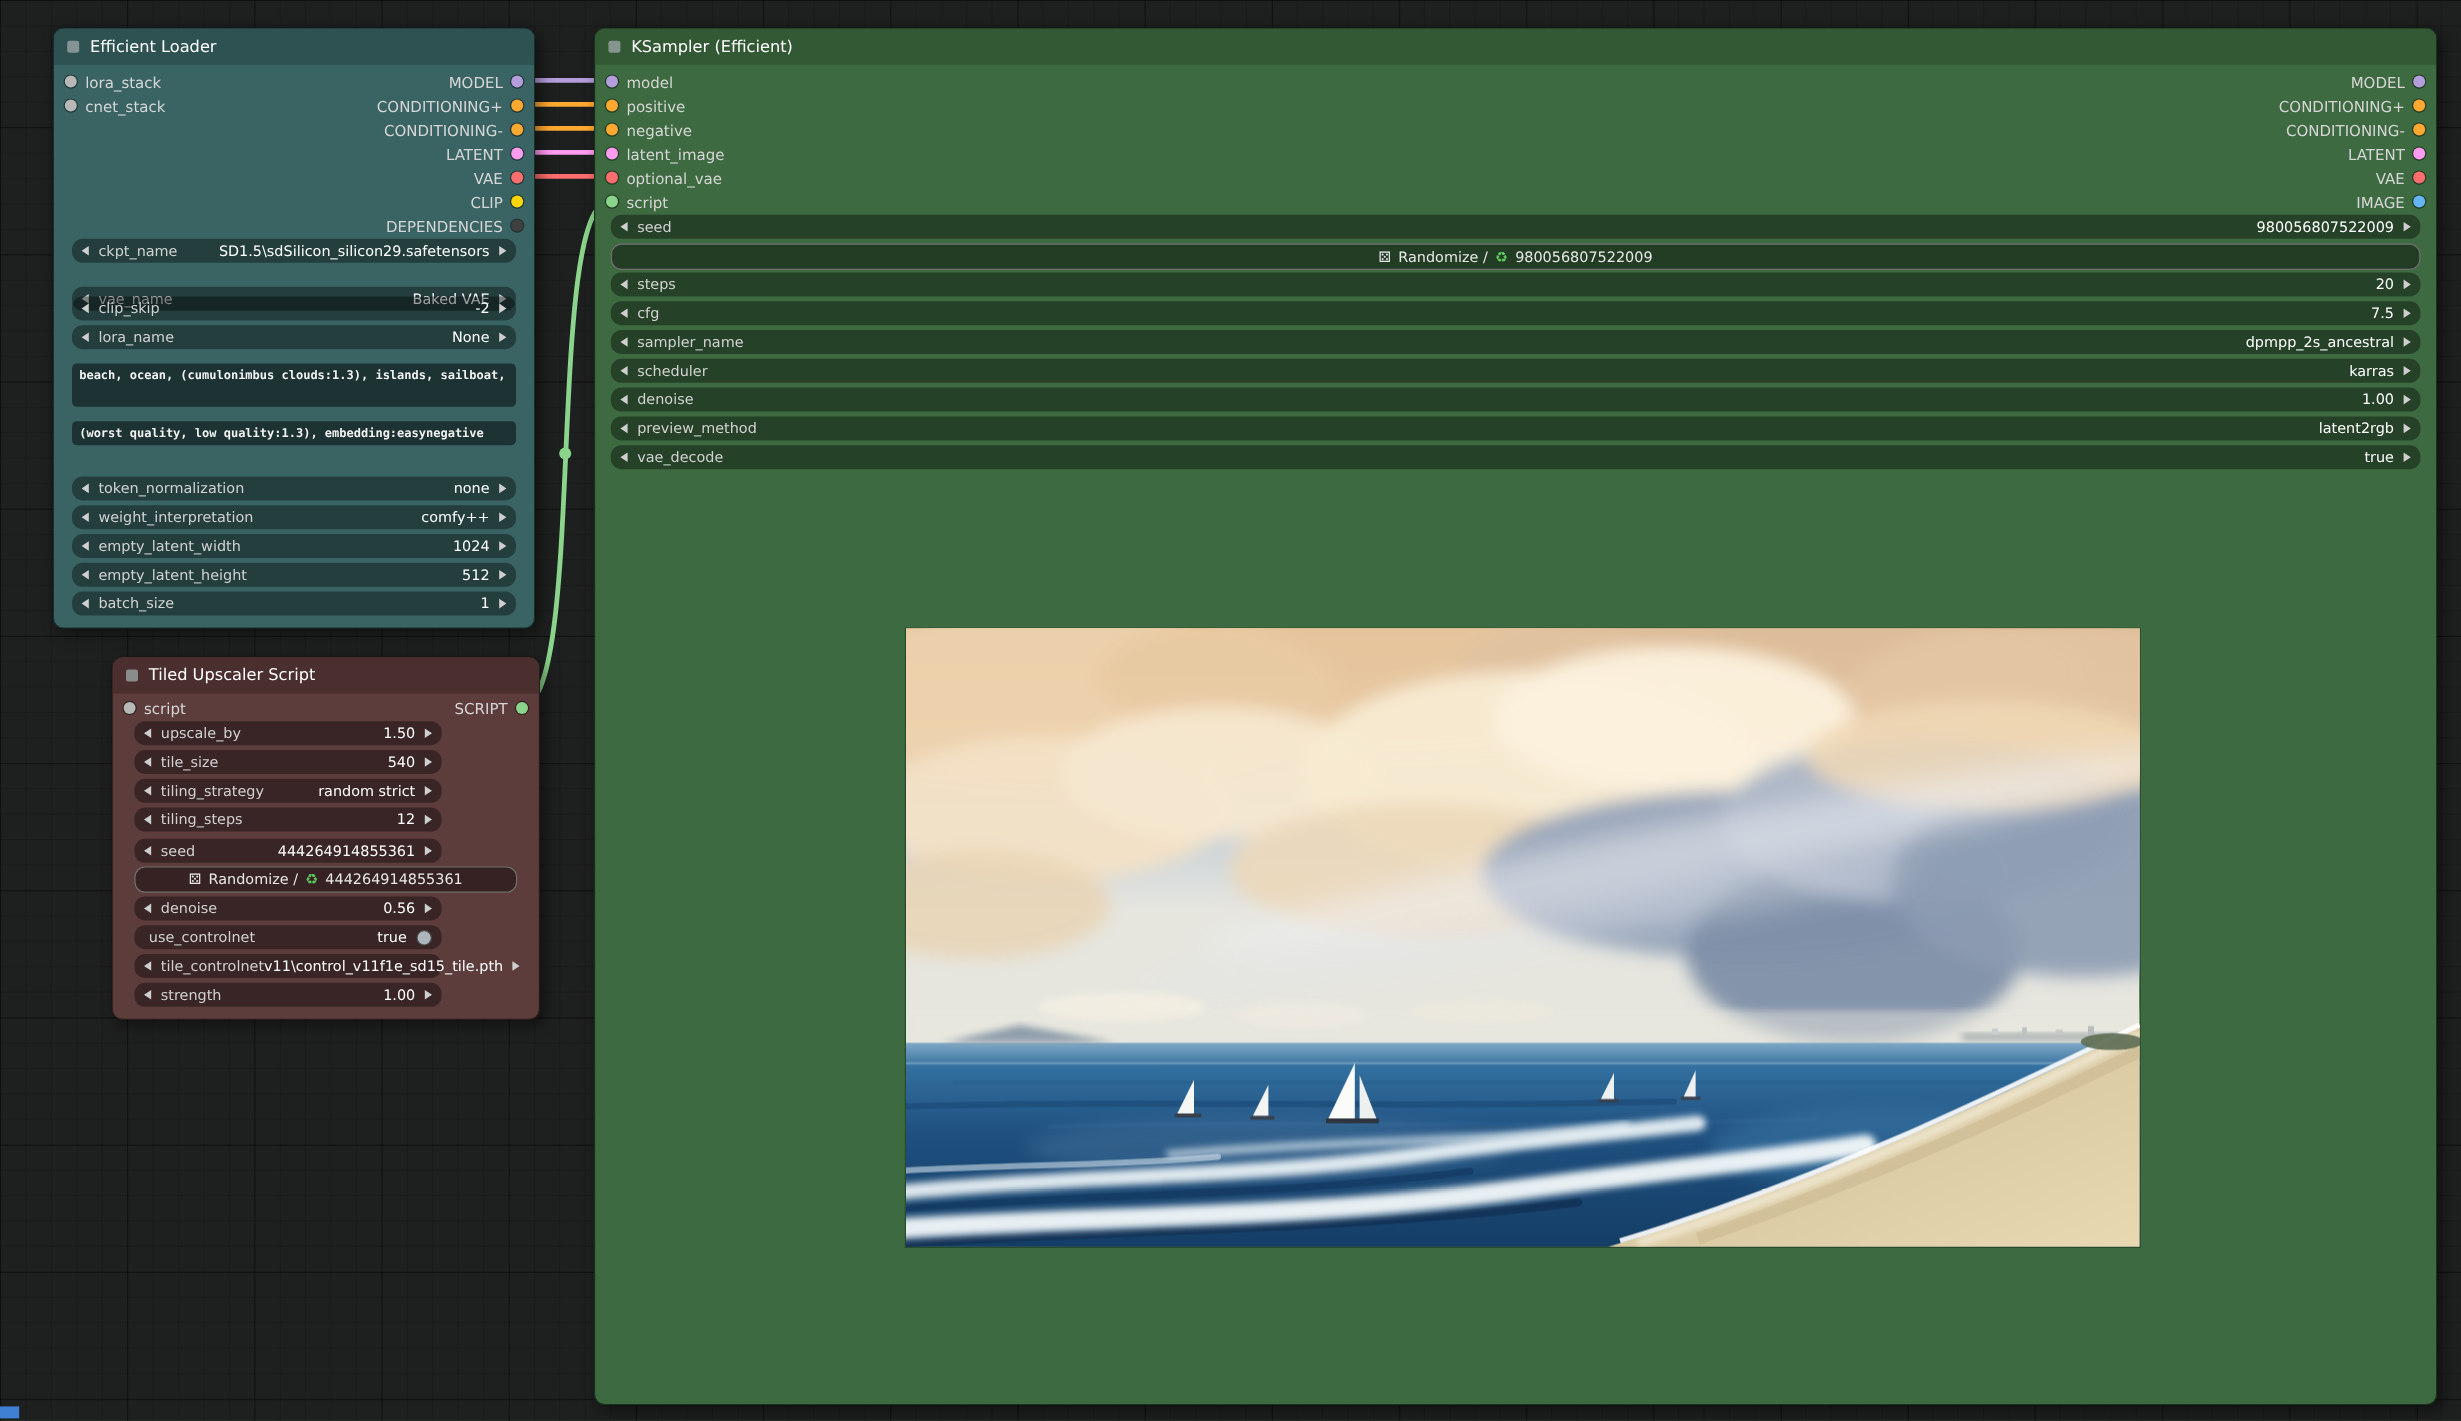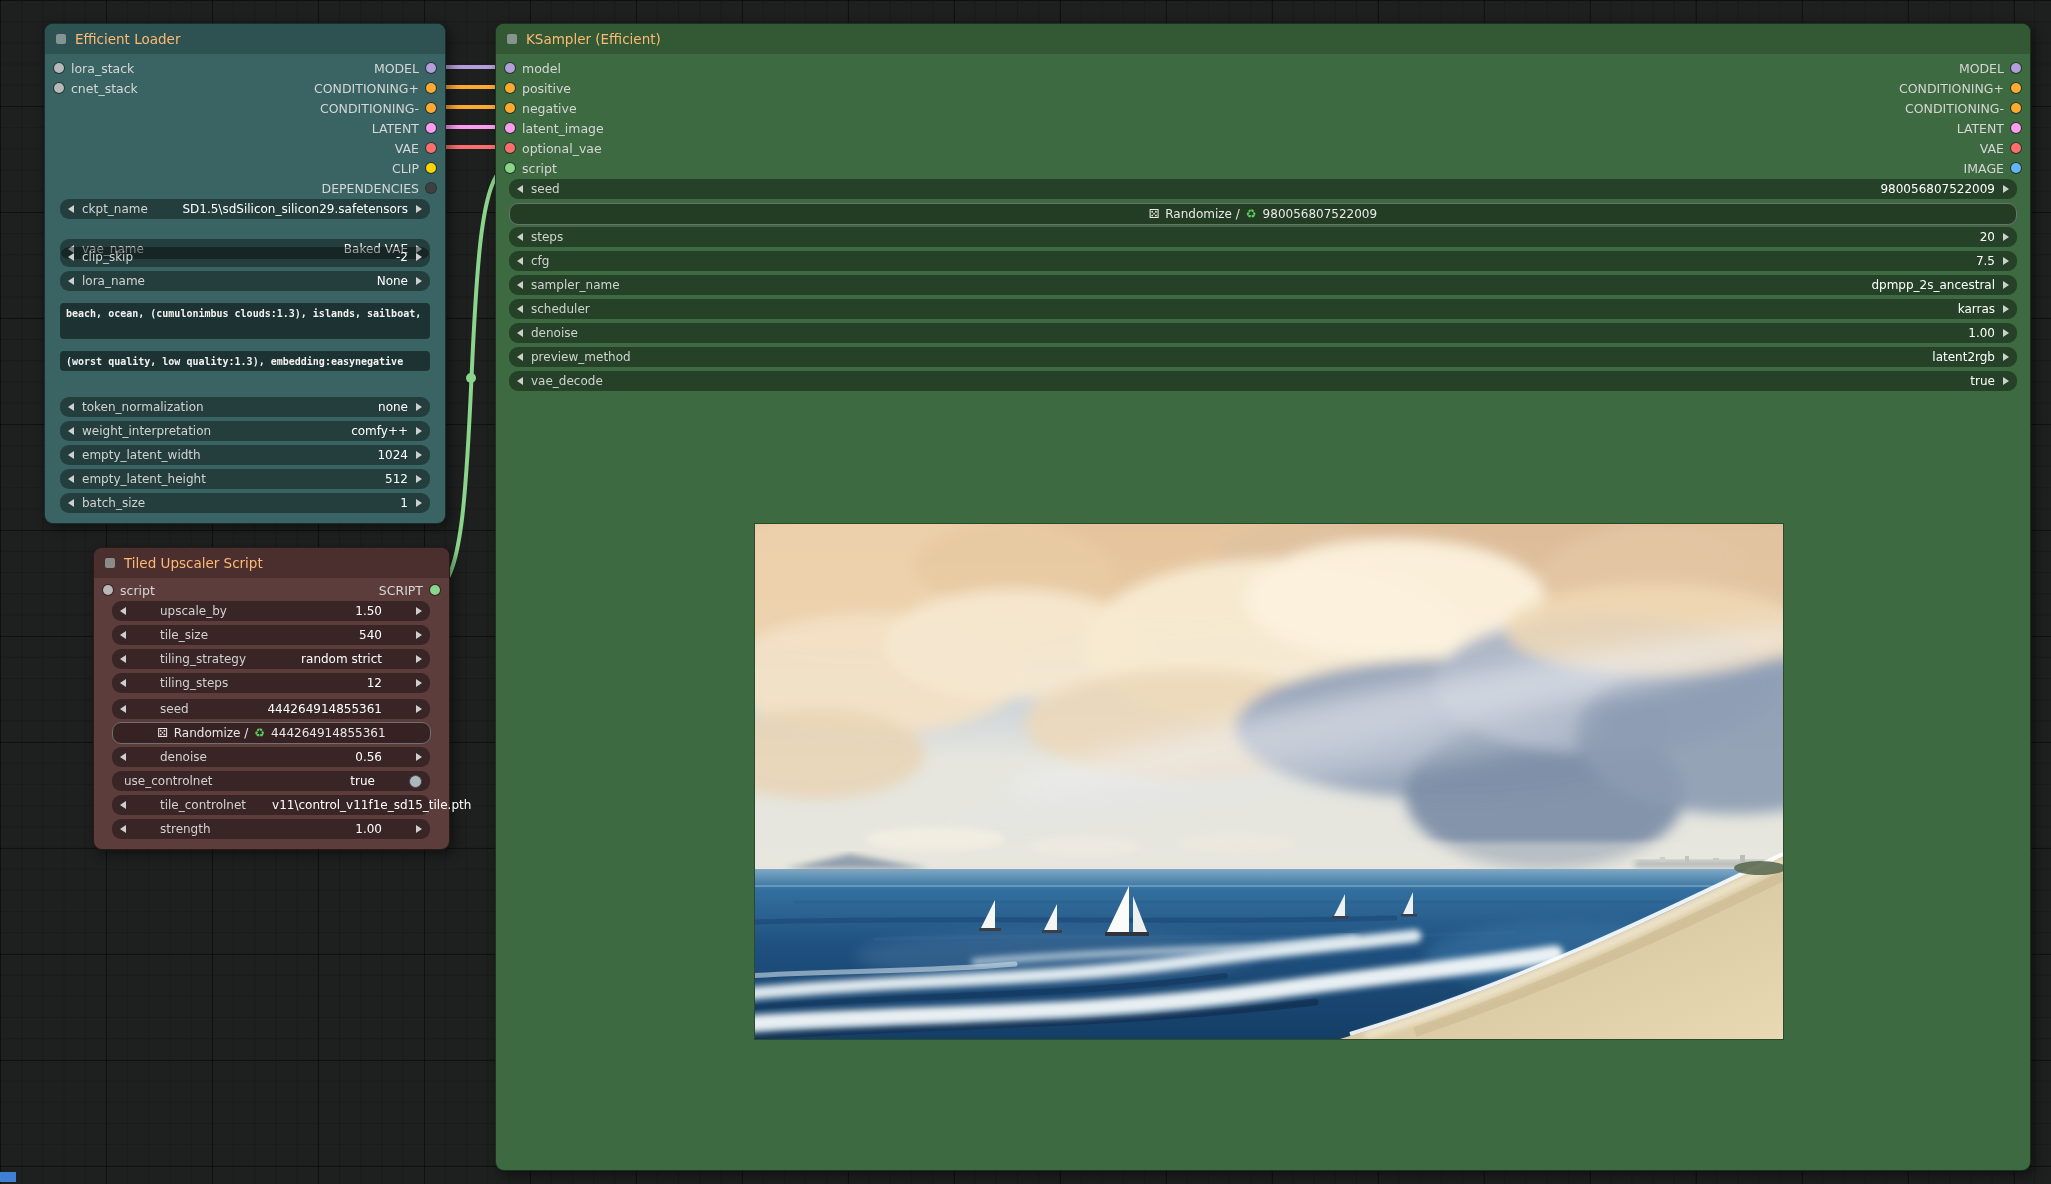--- a/index.html
+++ b/index.html
@@ -13,39 +13,39 @@
       linear-gradient(rgba(0,0,0,.15) 1px, transparent 1px),
       linear-gradient(90deg, rgba(0,0,0,.15) 1px, transparent 1px);
     background-size:106px 106px,106px 106px,21.2px 21.2px,21.2px 21.2px;
   }
   .wires{position:absolute;left:0;top:0;width:2051px;height:1184px;pointer-events:none;}
   .node{position:absolute;border-radius:9px;border:1px solid rgba(0,0,0,.55);
         box-shadow:4px 4px 12px rgba(0,0,0,.45);}
   .node-header{height:30px;display:flex;align-items:center;gap:9px;padding:0 11px;
         border-radius:8px 8px 0 0;}
   .collapse-box{width:10px;height:10px;border-radius:2px;background:#9aa4a4;opacity:.8;flex:0 0 auto;}
-  .node-title{font-size:13.5px;color:#fdba74;white-space:nowrap;}
+  .node-title{font-size:13.5px;color:#ffffff;white-space:nowrap;}
   .node-loader{left:44px;top:23px;width:400px;height:499px;background:#3a6464;}
   .node-loader .node-header{background:#2e5151;}
   .node-upscaler{left:93px;top:547px;width:355px;height:301px;background:#5d3c3c;}
   .node-upscaler .node-header{background:#4b2e2e;}
   .node-ksampler{left:495px;top:23px;width:1534px;height:1146px;background:#3d6a40;}
   .node-ksampler .node-header{background:#325834;}
 
   .prow{position:absolute;height:20px;display:flex;align-items:center;gap:7px;}
   .prow.in{left:9px;}
   .prow.out{right:9px;flex-direction:row-reverse;}
   .dot{width:10px;height:10px;border-radius:50%;box-shadow:0 0 0 1px rgba(0,0,0,.45);flex:0 0 auto;}
   .plabel{font-size:12.5px;color:#d6d6d6;white-space:nowrap;}
 
   .widget{position:absolute;height:20px;background:rgba(0,0,0,.38);border-radius:9px;
           display:flex;align-items:center;padding:0 8px;box-sizing:border-box;
           font-size:12px;color:#d2d2d2;}
   .node-loader .widget{left:15px;width:370px;}
-  .node-upscaler .widget{left:18px;width:318px;gap:26px;}
+  .node-upscaler .widget{left:18px;width:256px;}
   .node-ksampler .widget{left:13px;width:1508px;}
   .tri{width:0;height:0;flex:0 0 auto;}
   .tri-l{border-top:4px solid transparent;border-bottom:4px solid transparent;border-right:6px solid #cfcfcf;}
   .tri-r{border-top:4px solid transparent;border-bottom:4px solid transparent;border-left:6px solid #cfcfcf;}
   .wlabel{margin-left:8px;white-space:nowrap;}
   .wvalue{margin-left:auto;margin-right:8px;color:#fff;white-space:nowrap;}
   .knob{width:13px;height:13px;border-radius:50%;background:#aeb6bd;border:1px solid #4a4a4a;flex:0 0 auto;box-sizing:border-box;}
 
   .randrow{position:absolute;height:22px;background:rgba(0,0,0,.42);border:1px solid #6f6f6f;
            border-radius:9px;display:flex;align-items:center;justify-content:center;gap:6px;

